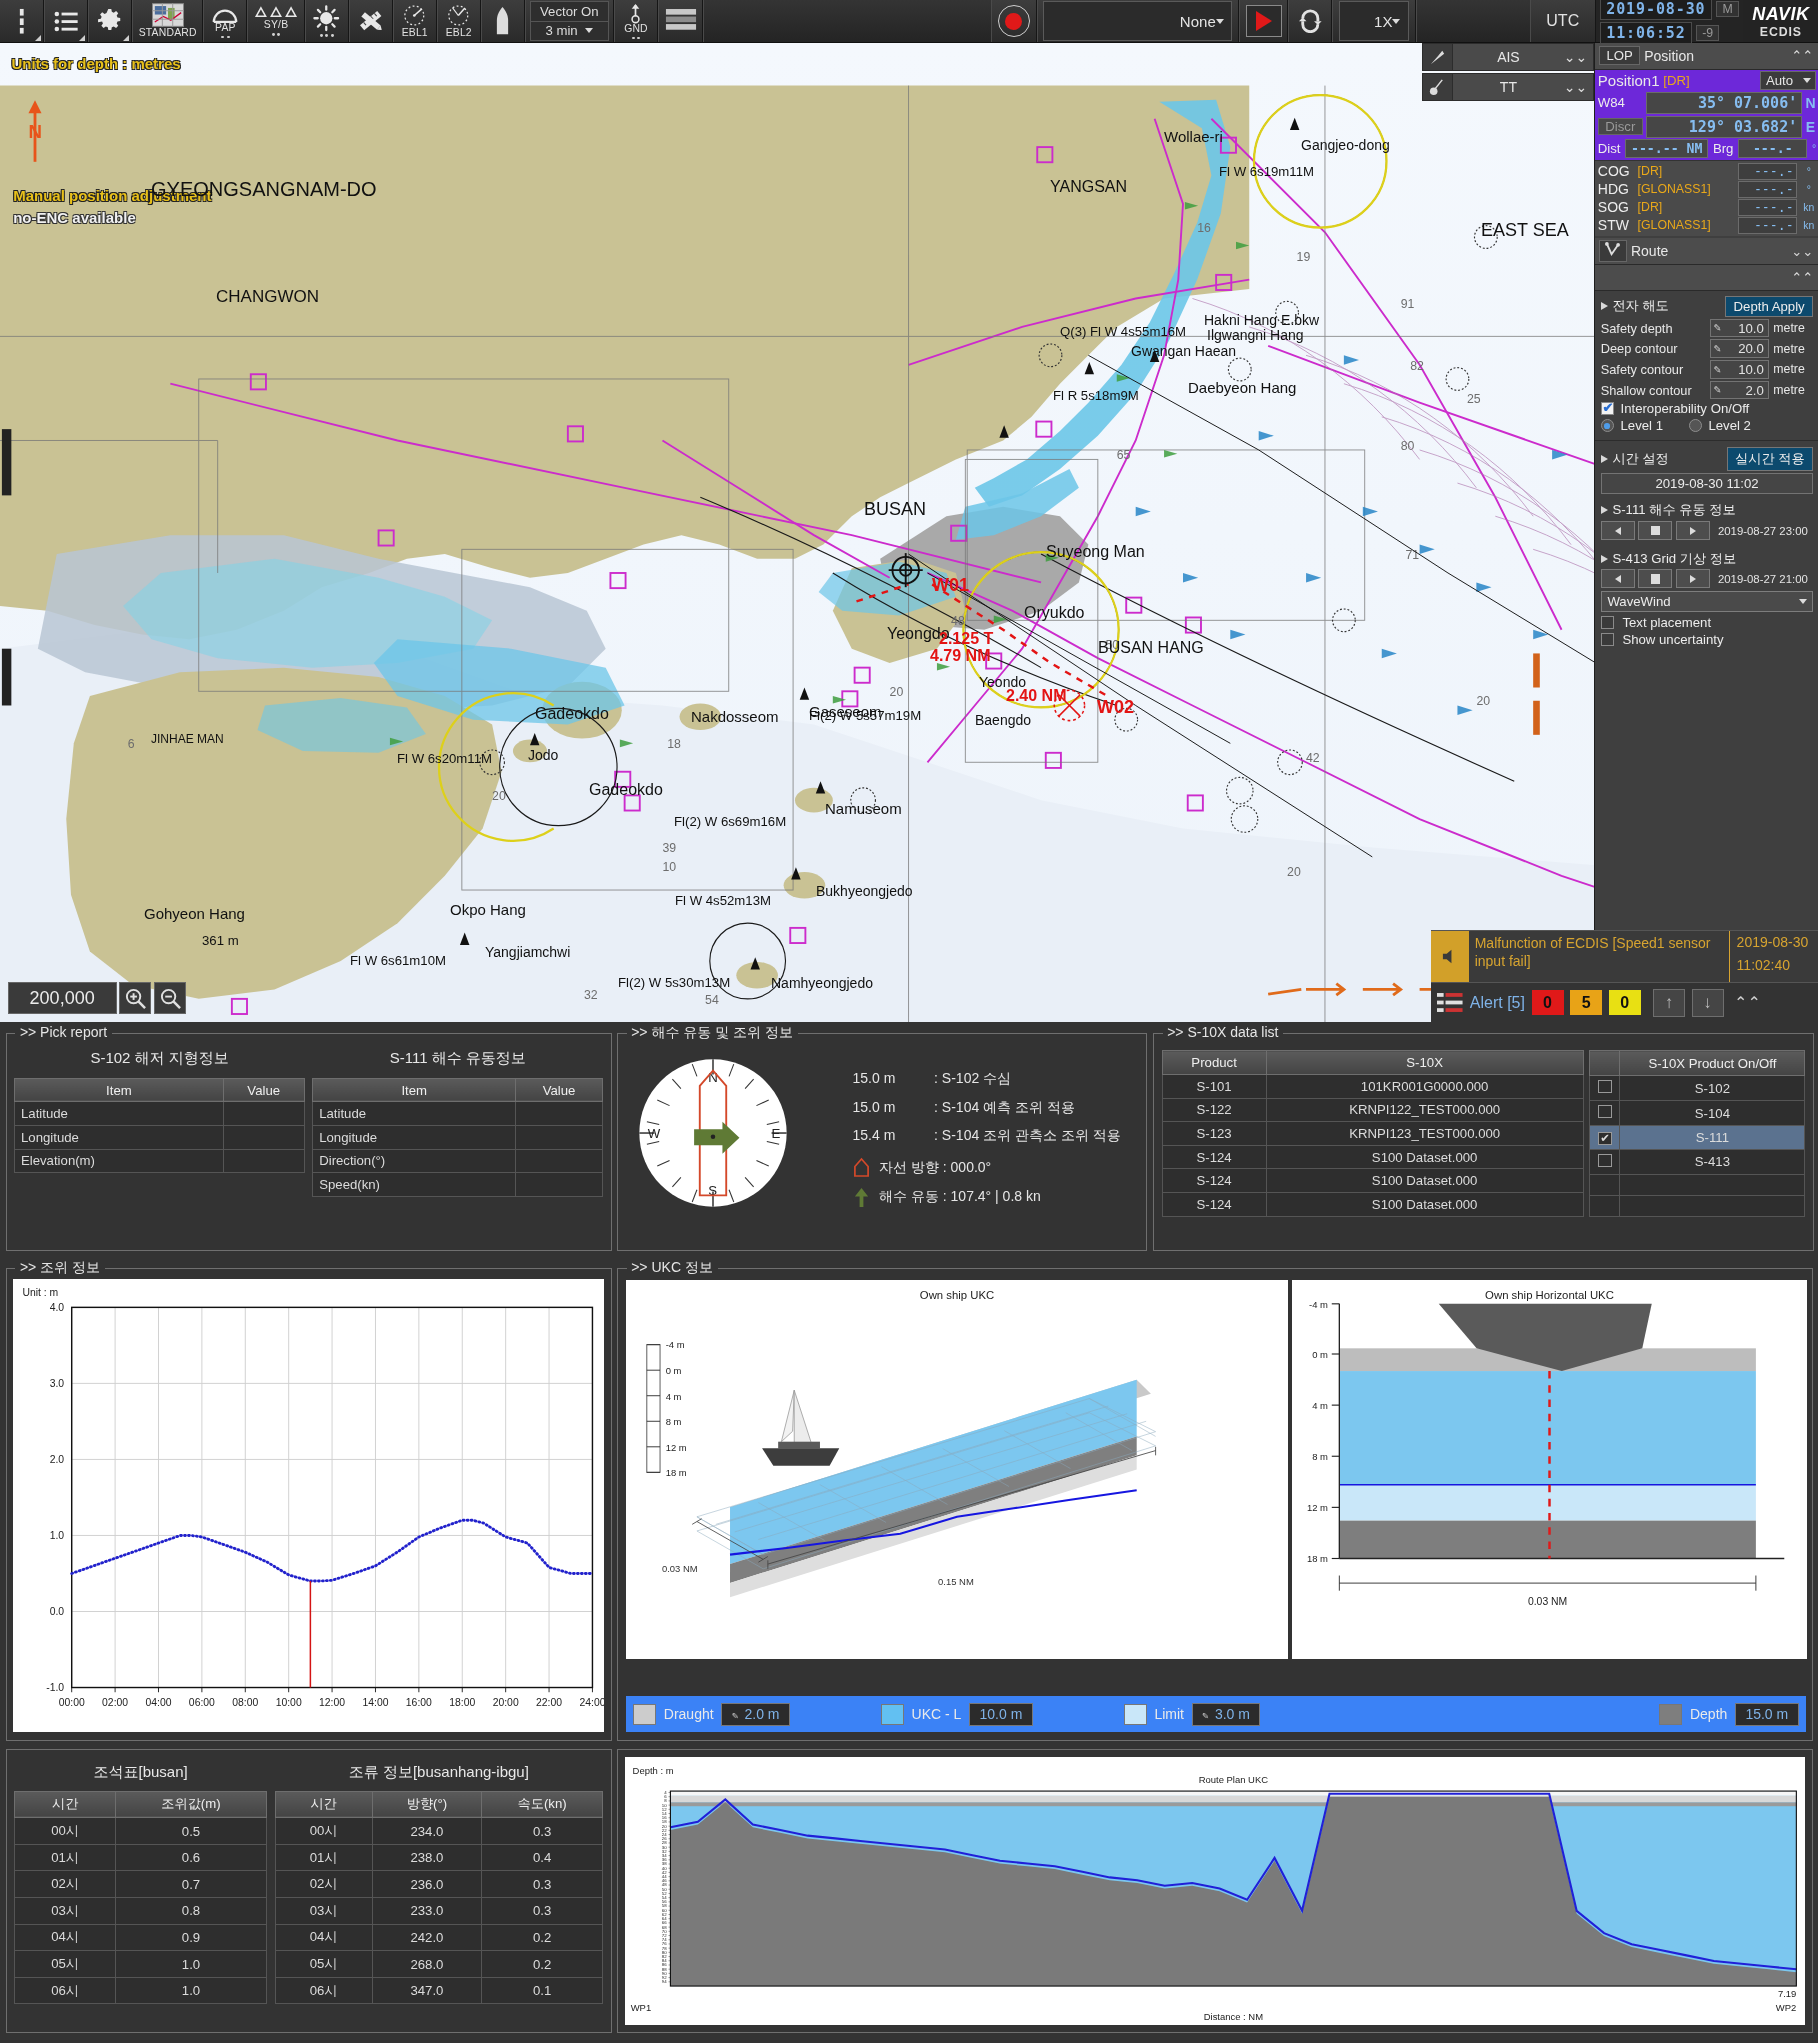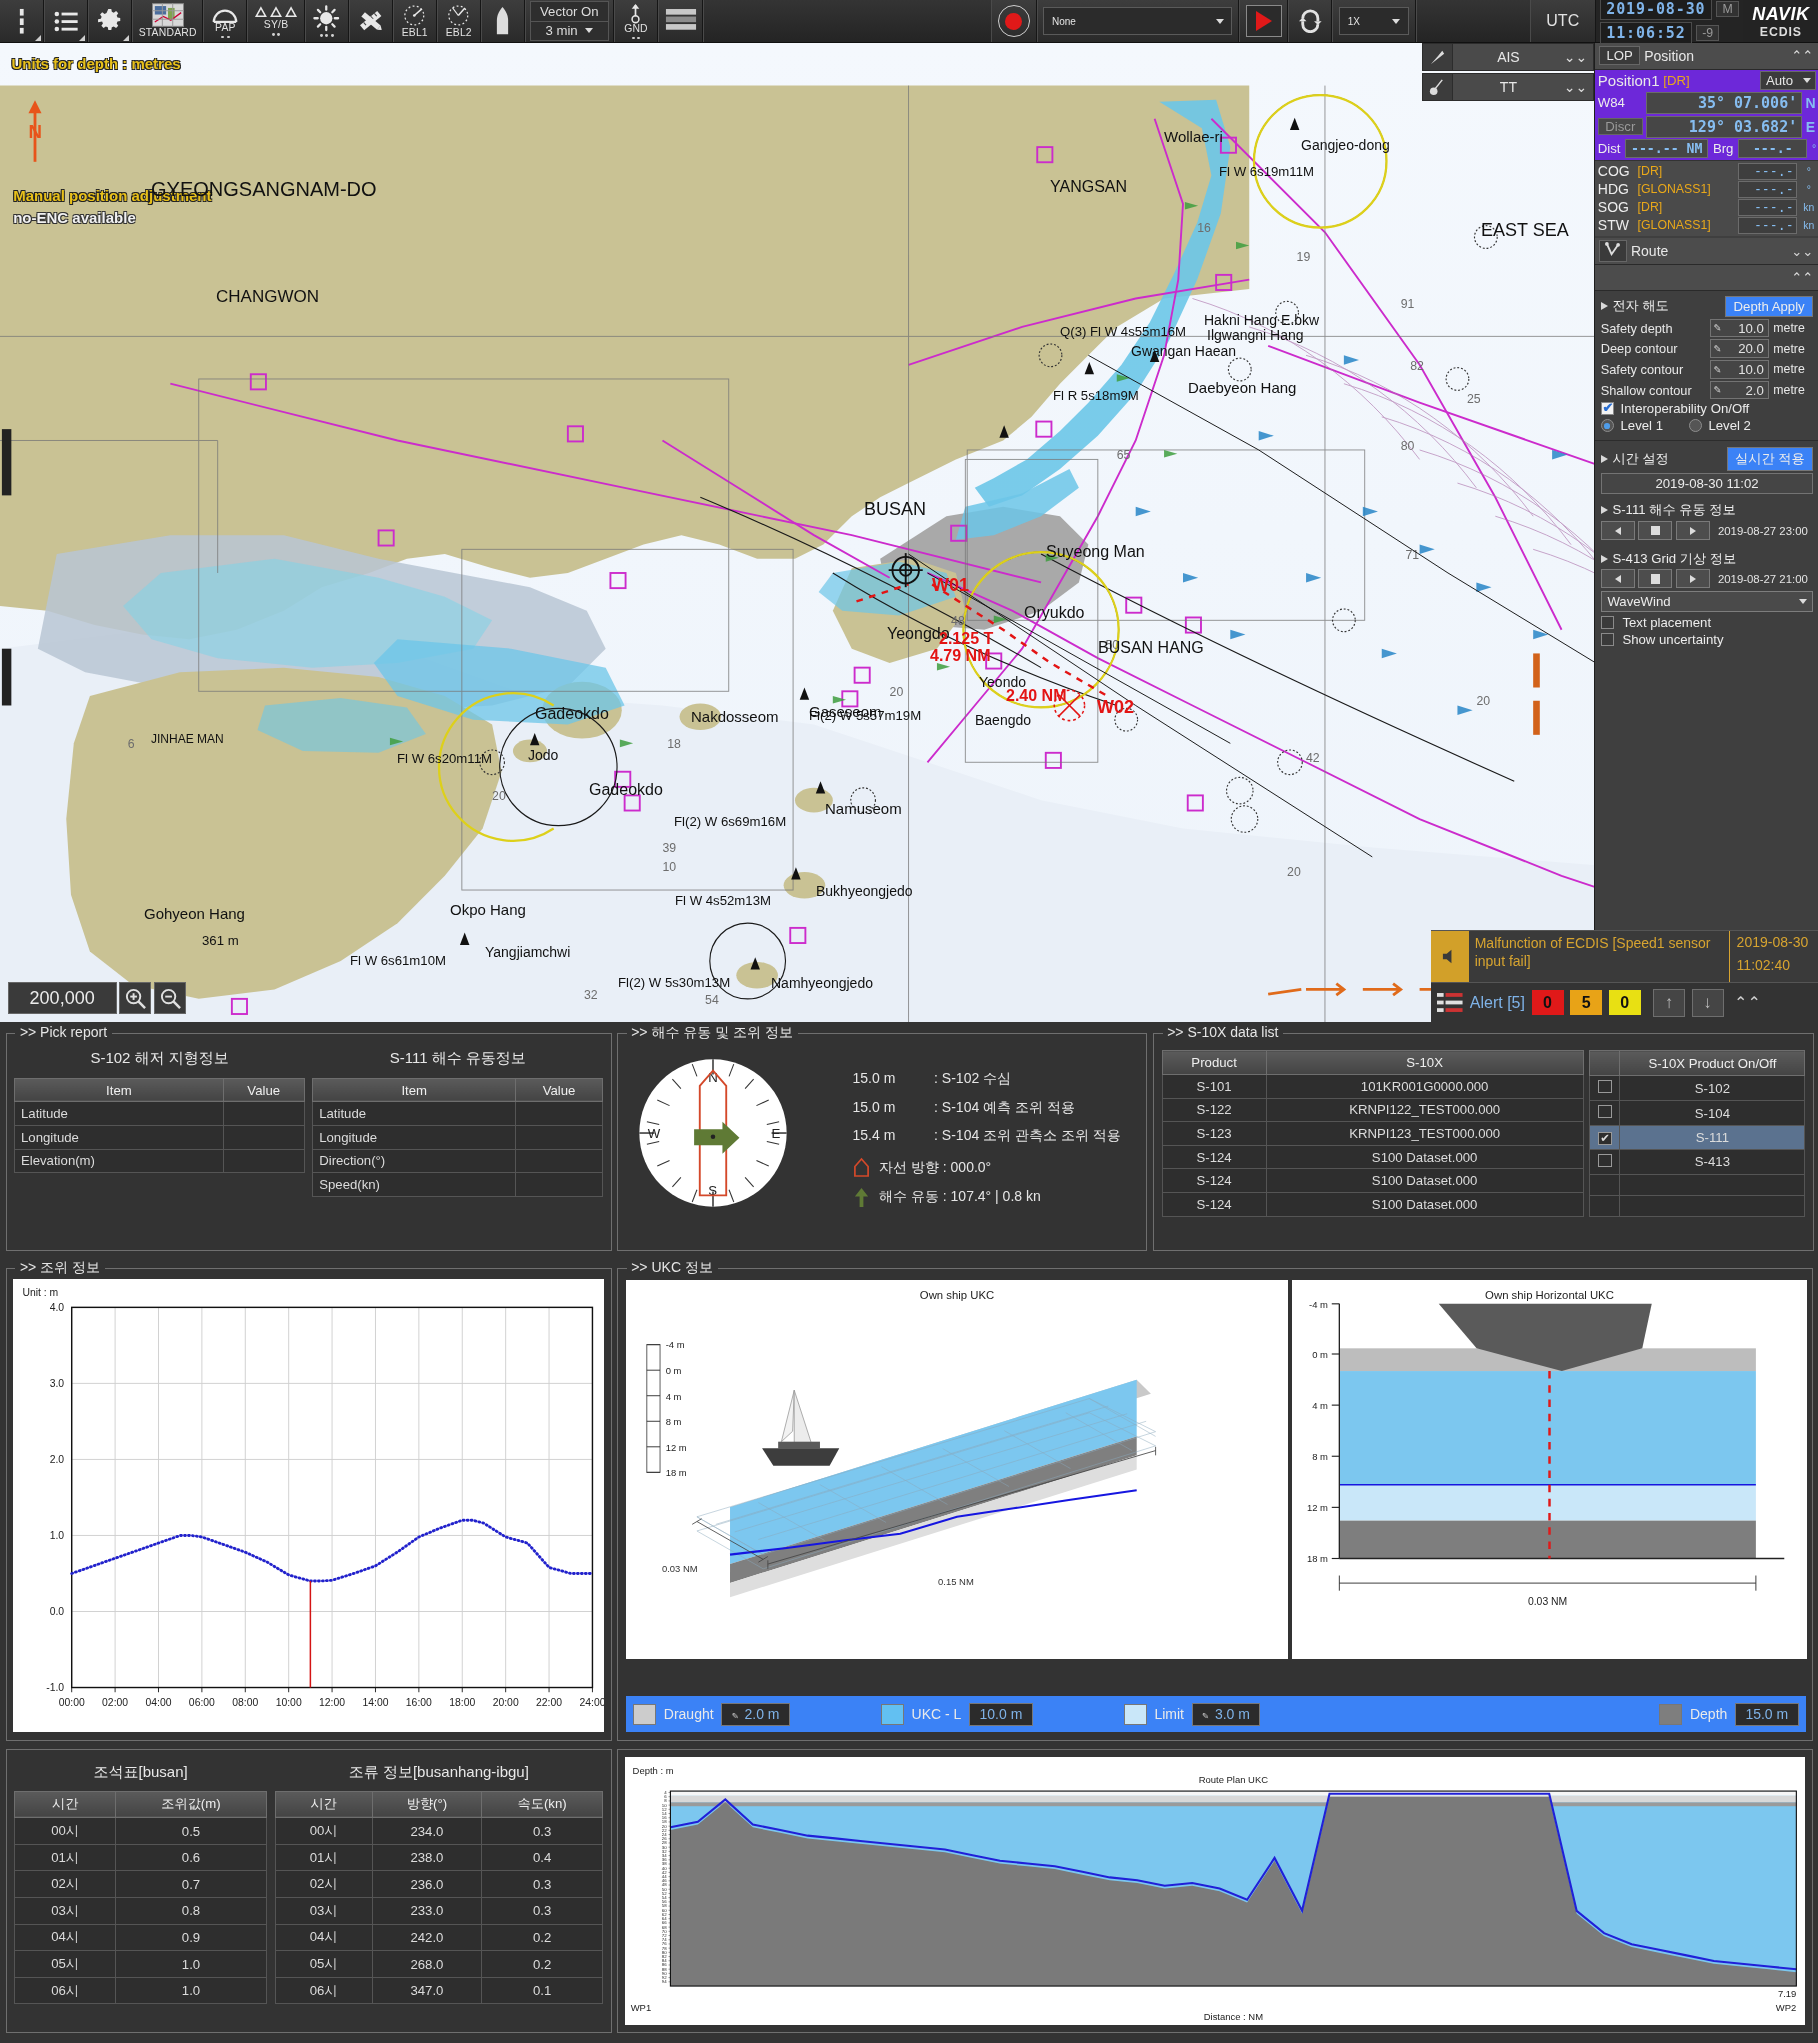--- a/index.html
+++ b/index.html
@@ -37,22 +37,22 @@
     width: 0; height: 0; border-left: 6.6px solid transparent; border-bottom: 6.6px solid #cfcfcf;
   }
   .tb-gap { flex: 1; background: linear-gradient(#343434, #242424); border-left:0.9px solid #4a4a4a; }
 
   .ico { display:block; }
   .vector-stack { display:flex; flex-direction:column; justify-content:center; height:100%; padding:1.9px 3.8px; }
   .vector-top { background:#2e2e2e; border:0.9px solid #555; color:#ddd; font-size:13.2px; padding:1.9px 9.5px; text-align:center;}
   .vector-bot { background:#2e2e2e; border:0.9px solid #555; border-top:none; color:#ddd; font-size:13.2px; padding:1.9px 5.7px; display:flex; gap:7.6px; align-items:center; justify-content:center;}
   .caret { width:0;height:0;border-left:4.7px solid transparent;border-right:4.7px solid transparent;border-top:5.7px solid #dcdcdc; }
 
-  .combo { background:#2b2b2b; border:0.9px solid #5a5a5a; color:#e4e4e4; font-size:10px;
-           display:flex; align-items:center; justify-content:space-between; padding:0 7.6px; height:28px; }
+  .combo { background:#2b2b2b; border:0.9px solid #5a5a5a; color:#e4e4e4; font-size:15px;
+           display:flex; align-items:center; justify-content:flex-end; padding:0 7.6px; height:40px; }
 
   .rec-btn { width:32px;height:32px;border-radius:50%;border:1.9px solid #cfcfcf;display:flex;align-items:center;justify-content:center;}
   .rec-btn i { width:17px;height:17px;border-radius:50%;background:#e01919;display:block;}
   .play-box { width:36px;height:32px;border:0.9px solid #8a8a8a;background:#2b2b2b;display:flex;align-items:center;justify-content:center;}
   .play-tri { width:0;height:0;border-top:10.4px solid transparent;border-bottom:10.4px solid transparent;border-left:16px solid #e01919;}
 
   #utc-btn { min-width:66px; font-size:16px; }
   #clock { display:flex; flex-direction:column; justify-content:center; gap:1.9px; padding:0 3.8px; background:#242424;}
   .clock-row { display:flex; align-items:center; gap:3.8px; }
   .clock-val { background:#1d1d1d; border:0.9px solid #4b4b4b; color:#7fb3e8; font-family:"DejaVu Sans Mono", monospace;
@@ -111,21 +111,21 @@
   .nav-k { color:#ededed; font-size:14px; width:36px;}
   .nav-src { color:#e9a81a; font-size:12.3px; flex:1;}
   .nav-v { background:#3e3e3e; border:0.9px solid #6b6b6b; color:#86bdf0; font-family:"DejaVu Sans Mono", monospace;
            font-size:13.2px; text-align:right; padding:0 2.8px; width:59px;}
   .nav-u { color:#86bdf0; font-size:10.4px; width:15px; text-align:center;}
 
   .sec { padding:2.8px 5.7px; }
   .sec-row { display:flex; align-items:center; margin:1.9px 0; gap:4.7px;}
   .tri { width:0;height:0;border-top:4.7px solid transparent;border-bottom:4.7px solid transparent;border-left:7.6px solid #d9d9d9;}
   .sec-t { color:#ececec; font-size:13.2px;}
-  .btn-g { background:#3b82f6; border:0.9px solid #767676; color:#ececec; font-size:13.2px; padding:1.9px 7.6px; }
+  .btn-g { background:#0c4a6e; border:0.9px solid #767676; color:#ececec; font-size:13.2px; padding:1.9px 7.6px; }
   .dep-row { display:flex; align-items:center; gap:4.7px; margin:1.9px 0;}
   .dep-lbl { color:#e8e8e8; font-size:12.8px; flex:1;}
   .dep-fld { background:#454545; border:0.9px solid #737373; color:#e2e2e2; font-size:13.2px; width:59px; text-align:right; padding:0.9px 3.8px; position:relative;}
   .dep-fld .pen { position:absolute; left:2.8px; top:2.8px; font-size:9.5px; color:#cfcfcf; }
   .dep-unit { color:#e8e8e8; font-size:12.3px; width:40px;}
   .cbx { width:13.2px;height:13.2px;background:#f2f2f2;border:0.9px solid #888;display:inline-block;position:relative;}
   .cbx.on::after { content:"✔"; position:absolute; left:0.9px; top:-2.8px; color:#2b6fd1; font-size:13.2px; font-weight:bold;}
   .cbx.dark { background:#3a3a3a; border:0.9px solid #8a8a8a; }
   .rdo { width:13.2px;height:13.2px;border-radius:50%;background:#555;border:0.9px solid #8d8d8d;display:inline-block;position:relative;}
   .rdo.on::after { content:""; position:absolute; left:2.8px; top:2.8px; width:5.7px;height:5.7px;border-radius:50%;background:#4f9ce8;}

